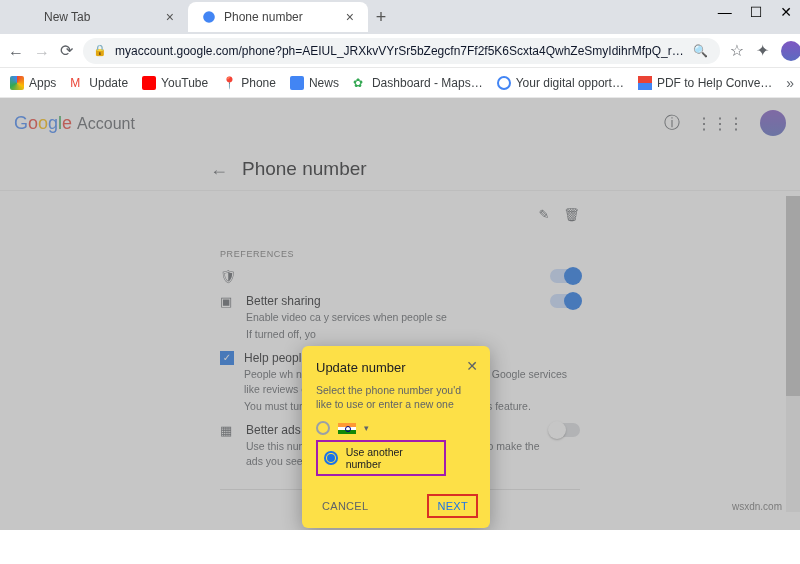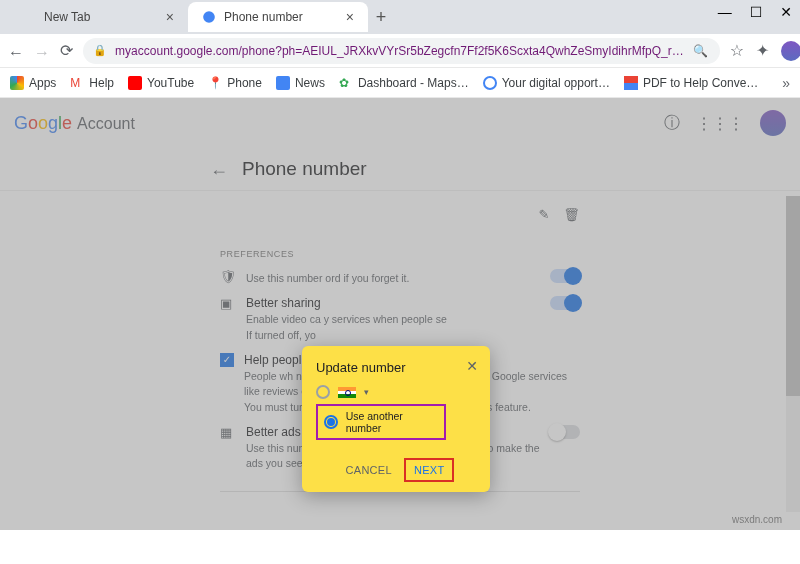--- a/index.html
+++ b/index.html
@@ -13,21 +13,21 @@
   .tab.active { background:#fff; }
   .tab .favicon { width:14px; height:14px; display:flex; align-items:center; justify-content:center; }
   .tab-close { font-size:14px; color:#555; margin-left:auto; }
   .new-tab-btn { width:26px; text-align:center; font-size:18px; color:#555; }
 
   
   .toolbar { display:flex; align-items:center; height:34px; background:#fff; padding:0 8px; gap:10px; border-bottom:1px solid #e8e8e8; }
   .nav-icon { width:18px; height:18px; display:flex; align-items:center; justify-content:center; color:#5f6368; }
   .omnibox { flex:1; display:flex; align-items:center; height:26px; background:#f1f3f4; border-radius:13px; padding:0 10px; gap:8px; }
   .omnibox .lock { font-size:11px; color:#5f6368; }
-  .url { font-size:12px; color:#701a75; white-space:nowrap; overflow:hidden; text-overflow:ellipsis; flex:1; }
+  .url { font-size:12px; color:#0f172a; white-space:nowrap; overflow:hidden; text-overflow:ellipsis; flex:1; }
   .tool-right { display:flex; align-items:center; gap:12px; color:#5f6368; }
   .avatar { width:20px; height:20px; border-radius:50%; background:linear-gradient(#7e57c2,#5c6bc0); }
 
   
   .bookmarks { display:flex; align-items:center; height:30px; padding:0 10px; gap:14px; border-bottom:1px solid #e8e8e8; }
   .bm { display:flex; align-items:center; gap:5px; font-size:12px; color:#3c4043; white-space:nowrap; }
   .bm .bi { width:14px; height:14px; }
   .bm-ov { margin-left:auto; font-size:14px; color:#5f6368; }
 
   
@@ -69,29 +69,29 @@
   .modal-desc { font-size:10.5px; color:#5f6368; margin-top:8px; line-height:1.35; }
   .radio-row { display:flex; align-items:center; gap:8px; margin-top:10px; }
   .radio-off { width:14px; height:14px; border:2px solid #9aa0a6; border-radius:50%; }
   .radio-on { width:14px; height:14px; border:2px solid #1a73e8; border-radius:50%; display:flex; align-items:center; justify-content:center; }
   .radio-on::after { content:""; width:8px; height:8px; background:#1a73e8; border-radius:50%; }
   .flag-in { display:inline-block; width:18px; height:11px; background:linear-gradient(#FF9933 33%, #fff 33% 66%, #138808 66%); position:relative; }
   .flag-in::after { content:""; position:absolute; left:7px; top:3px; width:4px; height:4px; border:0.5px solid #000080; border-radius:50%; }
   .drop-caret { font-size:9px; color:#5f6368; }
   .opt-box { border:2px solid #a21caf; padding:4px 6px; display:flex; align-items:center; gap:8px; margin-top:5px; width:130px; }
   .opt-label { font-size:10.5px; color:#202124; }
-  .modal-actions { display:flex; justify-content:center; gap:8px; margin-top:20px; align-items:center; }
+  .modal-actions { display:flex; justify-content:space-between; gap:8px; margin-top:20px; align-items:center; }
   .btn-cancel { font-size:11px; font-weight:500; color:#5f6368; letter-spacing:0.3px; padding:4px 6px; }
   .btn-next { font-size:11px; font-weight:500; color:#1a73e8; letter-spacing:0.3px; padding:4px 8px; outline:2px solid #d93025; }
 
   
   .scroll { position:absolute; right:0; top:98px; bottom:18px; width:14px; background:#f1f1f1; }
   .scroll .thumb { position:absolute; top:0; width:100%; height:200px; background:#c1c1c1; }
 
-  .footer-credit { position:absolute; bottom:5px; right:18px; font-size:10px; color:#777; }
+  .footer-credit { position:absolute; bottom:18px; right:18px; font-size:10px; color:#777; }
 </style>
 </head>
 <body>
 
 <div class="win-controls">
   <span>—</span>
   <span>☐</span>
   <span>✕</span>
 </div>
 
@@ -131,21 +131,21 @@
   </div>
 </div>
 
 <div class="bookmarks">
   <div class="bm">
       <span class="bi" style="background:conic-gradient(#ea4335,#fbbc05,#34a853,#4285F4);border-radius:2px"></span>
       <span>Apps</span>
     </div>
   <div class="bm">
       <span class="bi" style="color:#ea4335">M</span>
-      <span>Help</span>
+      <span>Update</span>
     </div>
   <div class="bm">
       <span class="bi" style="background:#ff0000;border-radius:2px"></span>
       <span>YouTube</span>
     </div>
   <div class="bm">
       <span class="bi">📍</span>
       <span>Phone</span>
     </div>
   <div class="bm">
@@ -190,21 +190,20 @@
           <span>✎</span>
           <span>🗑</span>
         </div>
       </div>
 
       <div class="sec-label">PREFERENCES</div>
 
       <div class="pref-item">
         <span class="icon">🛡</span>
         <div class="txt" style="flex:1">
-          <div class="dsc">Use this number                                                                          ord if you forget it.</div>
         </div>
         <span class="toggle-on"></span>
       </div>
 
       <div class="pref-item">
         <span class="icon">▣</span>
         <div class="txt" style="flex:1">
           <div class="ttl">Better sharing</div>
           <div class="dsc">Enable video ca                                                                             y services when people se</div>
           <div class="dsc">If turned off, yo</div>
@@ -233,20 +232,21 @@
       <div class="divider"></div>
 
     </div>
   </div>
 
   <div class="dim"></div>
 
   <div class="modal">
     <div class="modal-title">Update number</div>
     <span class="modal-close">✕</span>
+    <div class="modal-desc">Select the phone number you'd like to use or enter a new one</div>
     <div class="radio-row">
       <span class="radio-off"></span>
       <span class="flag-in"></span>
       <span class="drop-caret">▾</span>
     </div>
     <div class="opt-box">
       <span class="radio-on"></span>
       <span class="opt-label">Use another number</span>
     </div>
     <div class="modal-actions">

